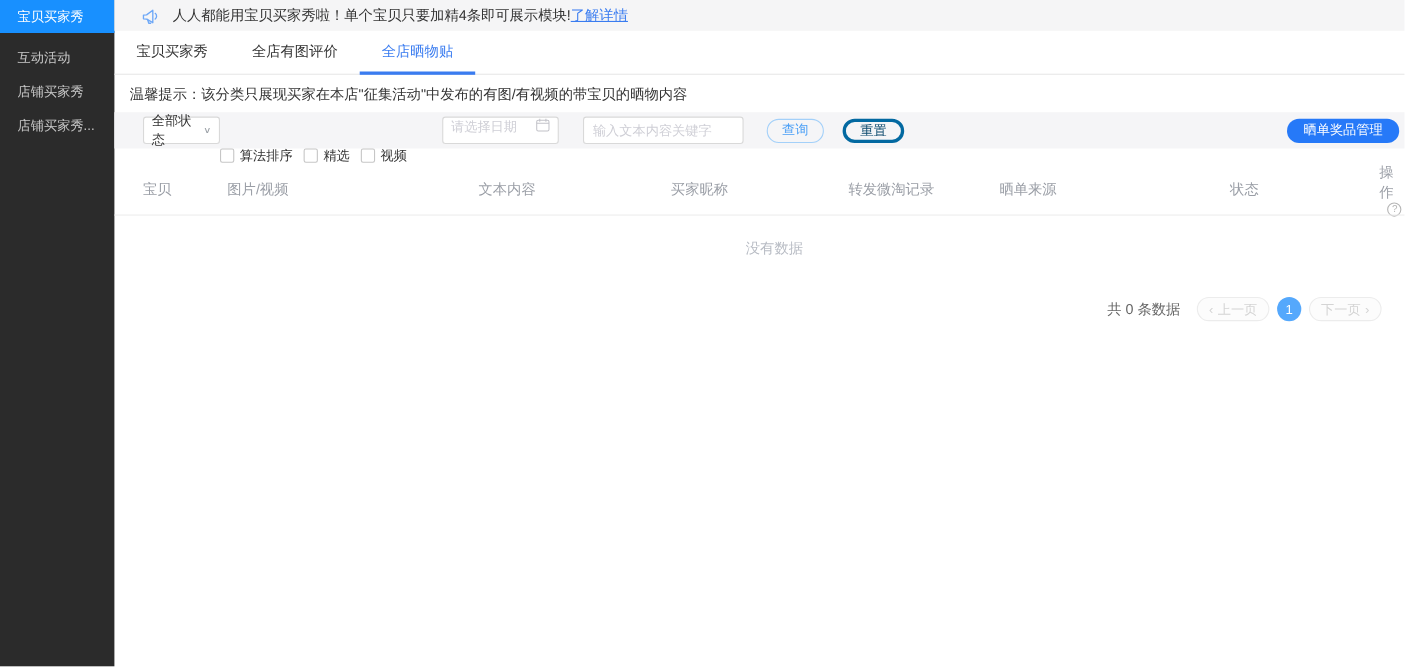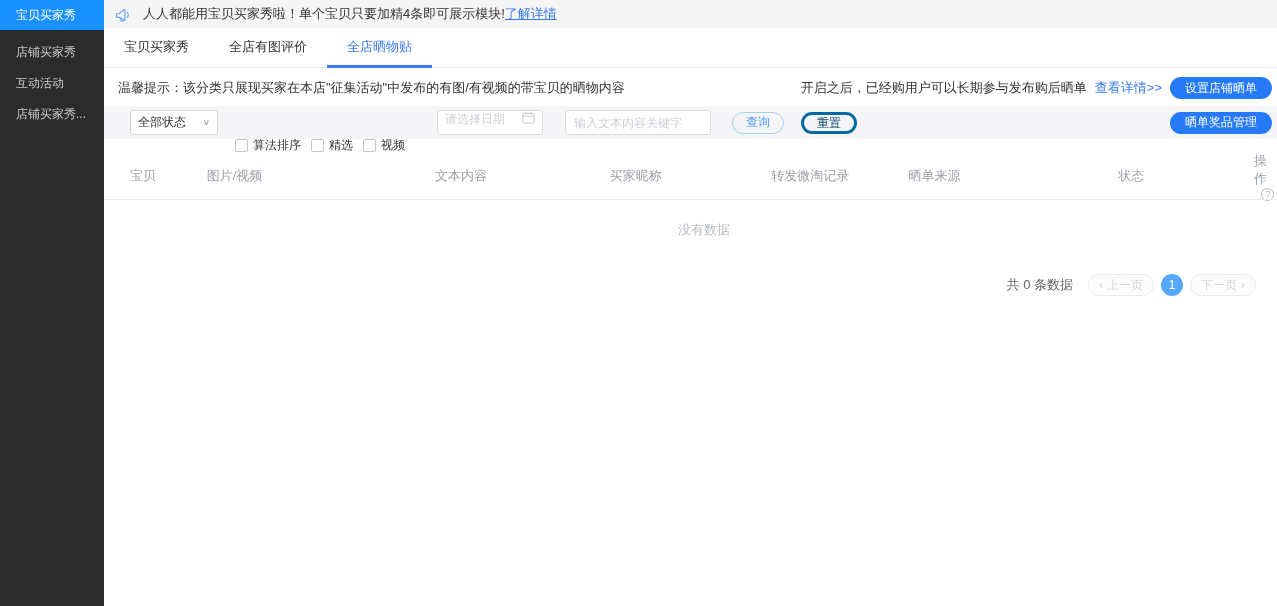--- a/index.html
+++ b/index.html
@@ -18,21 +18,21 @@
     white-space:nowrap; overflow:hidden;
   }
   .side-item.active { background:#1890ff; color:#fff; height:30px; line-height:30px; }
   .side-item:nth-child(2){ margin-top:7px; }
 
   
   .main { flex:1; display:flex; flex-direction:column; min-width:0; }
 
   .banner {
     height:28px; background:#f5f5f6; display:flex; align-items:center;
-    padding-left:10px; font-size:13px; color:#333; flex:none;
+    padding-left:24px; font-size:13px; color:#333; flex:none;
   }
   .banner .mega { display:flex; align-items:center; margin-right:10px; }
   .banner a { color:#3a7cf0; text-decoration:underline; cursor:pointer; }
 
   .tabs-row { display:flex; height:40px; border-bottom:1px solid #e8e8e8; flex:none; }
   .tab {
     padding:0 20px; font-size:13px; color:#333; line-height:37px; height:40px;
     cursor:pointer;
   }
   .tab.active { color:#3a7cf0; border-bottom:3px solid #3a7cf0; }
@@ -47,23 +47,23 @@
     background:#2679f8; color:#fff; border:none; border-radius:12px;
     height:22px; padding:0 15px; font-size:12px; cursor:pointer;
     font-family:inherit;
   }
 
   .filter-bar {
     height:33px; background:#f5f5f7; display:flex; align-items:center;
     padding:0 5px 0 26px; flex:none; font-size:12px;
   }
   .select-box {
-    width:88px; height:25px; background:#fff; border:1px solid #d9d9d9;
+    width:70px; height:25px; background:#fff; border:1px solid #d9d9d9;
     border-radius:3px; display:flex; align-items:center; justify-content:space-between;
-    padding:0 7px; color:#333; cursor:pointer; margin-right:17px;
+    padding:0 7px; color:#333; cursor:pointer; 
   }
   .select-box .chev { color:#9aa0a6; font-size:10px; transform:scaleY(.8); }
   .cb-group { display:flex; align-items:center; margin-right:10px; cursor:pointer;margin-top:45px; }
   .cb {
     width:13px; height:13px; background:#fff; border:1px solid #c6c6c6;
     border-radius:2px; margin-right:5px; flex:none;
   }
   .date-box {
     width:106px; height:25px; background:#fff; border:1px solid #d9d9d9;
     border-radius:3px; display:flex; align-items:flex-start; justify-content:space-between;
@@ -117,22 +117,22 @@
     cursor:pointer;
   }
 </style>
 </head>
 <body>
 
 <div class="page">
 
   <div class="sidebar">
     <div class="side-item active">宝贝买家秀</div>
+    <div class="side-item">互动活动</div>
     <div class="side-item">店铺买家秀</div>
-    <div class="side-item">互动活动</div>
     <div class="side-item">店铺买家秀...</div>
   </div>
 
   <div class="main">
 
     <div class="banner">
       <span class="mega">
         <svg width="19" height="17" viewBox="0 0 20 18">
           <g fill="none" stroke="#6ea8f7" stroke-width="1.3" stroke-linejoin="round" stroke-linecap="round">
             <path d="M2.5 8.2 L2.5 11.8 L5.5 12 L11.5 15.5 L11.5 3.5 L5.5 8 Z"></path>
@@ -146,25 +146,20 @@
     </div>
 
     <div class="tabs-row">
       <div class="tab">宝贝买家秀</div>
       <div class="tab">全店有图评价</div>
       <div class="tab active">全店晒物贴</div>
     </div>
 
     <div class="notice-row">
       <span>温馨提示：该分类只展现买家在本店"征集活动"中发布的有图/有视频的带宝贝的晒物内容</span>
-      <span class="notice-right">
-        <span>开启之后，已经购用户可以长期参与发布购后晒单</span>
-        <a>查看详情&gt;&gt;</a>
-        <button class="btn-primary">设置店铺晒单</button>
-      </span>
     </div>
 
     <div class="filter-bar">
       <div class="select-box">
         <span>全部状态</span>
         <span class="chev">∨</span>
       </div>
       <span class="cb-group">
         <span class="cb"></span>
         <span>算法排序</span>

